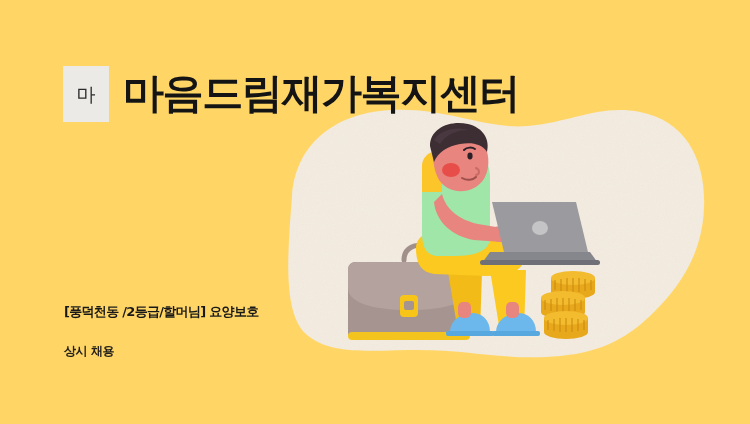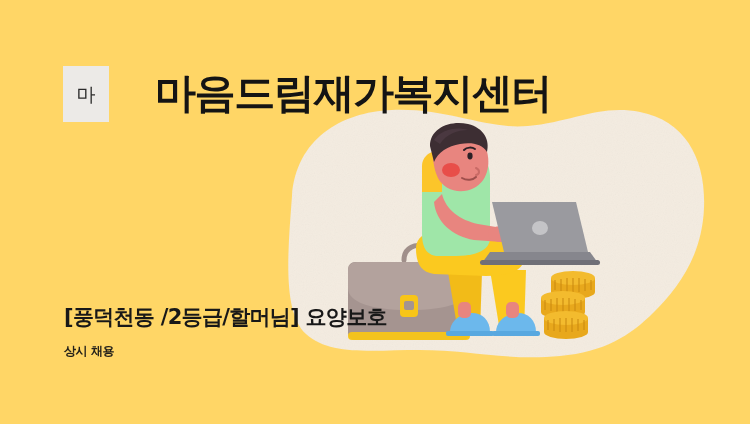--- a/index.html
+++ b/index.html
@@ -54,30 +54,29 @@
     line-height: 1;
   }
 
   .company-title {
     font-size: 41px;
     font-weight: 700;
     color: #141414;
     letter-spacing: -1.4px;
     line-height: 1.05;
     white-space: nowrap;
-    margin-left: 32px;
   }
 
   
   .job-title {
     position: absolute;
     left: 64px;
     top: 303px;
     z-index: 6;
-    font-size: 21px;
+    font-size: 13px;
     font-weight: 700;
     color: #181818;
     letter-spacing: -0.7px;
     white-space: nowrap;
   }
 
   .job-status {
     position: absolute;
     left: 64px;
     top: 343px;

